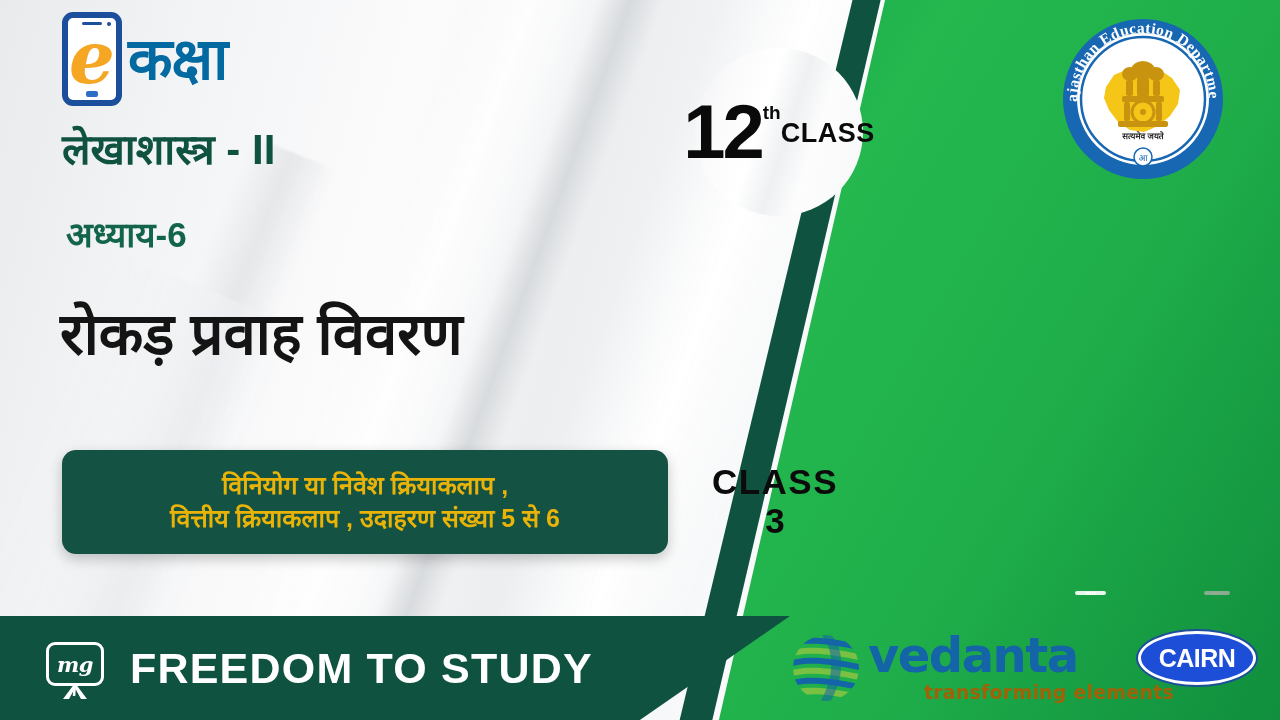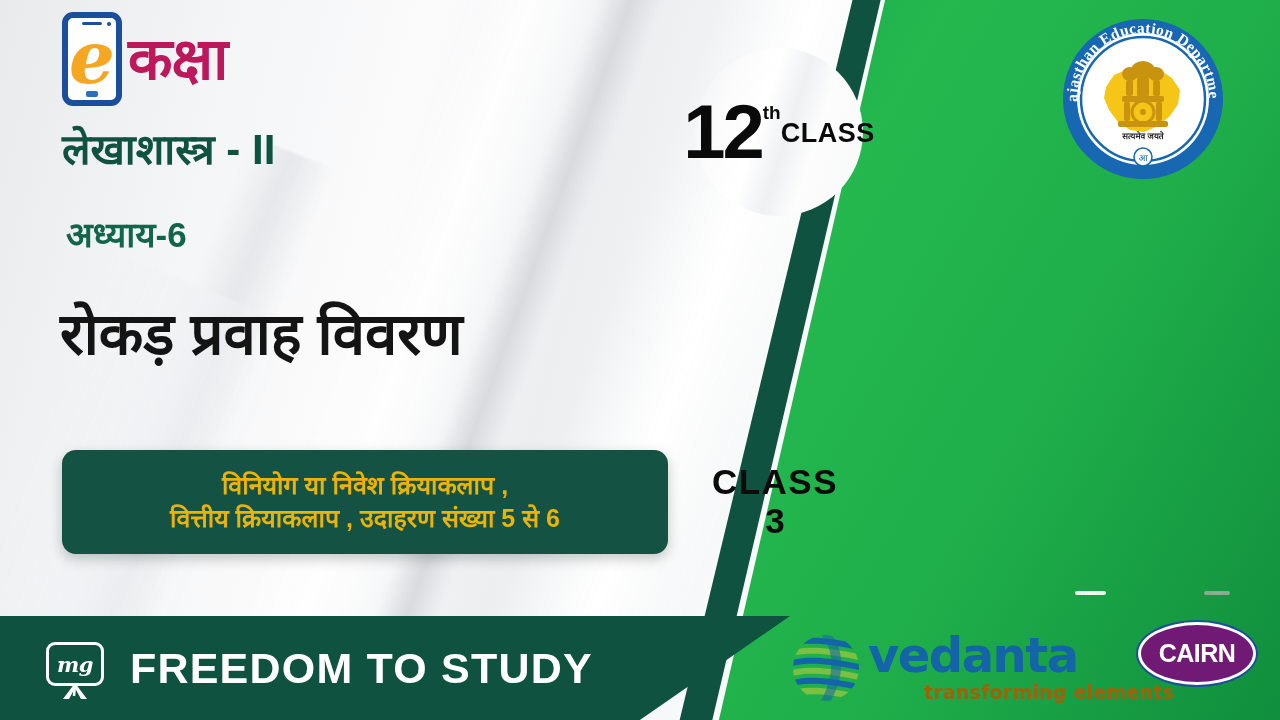--- a/index.html
+++ b/index.html
@@ -89,21 +89,21 @@
     position:absolute; left:50%; bottom:3px; transform:translateX(-50%);
     width:12px; height:6px; background:#2d6fc4; border-radius:2px;
   }
   .phone .e-glyph {
     position:absolute; left:50%; top:50%; transform:translate(-50%,-52%);
     font-family:"DejaVu Serif", serif; font-style:italic; font-weight:700;
     font-size:72px; color:#f5a623; line-height:1;
   }
   .kaksha-word {
     font-family:"Liberation Sans", sans-serif;
-    font-size:58px; font-weight:700; color:#be185d; margin-left:6px; line-height:1;
+    font-size:58px; font-weight:700; color:#0369a1; margin-left:6px; line-height:1;
     letter-spacing:-1px;
   }
 
   
   .subject {
     position:absolute; left:62px; top:128px;
     font-size:42px; font-weight:700; color:#0f5240; line-height:1.05;
     white-space:nowrap;
   }
   .chapter {
@@ -253,22 +253,22 @@
   .v-name {
     font-size:48px; font-weight:700; color:#1464a8; line-height:.94;
     letter-spacing:-1.5px; font-family:"DejaVu Sans", sans-serif;
   }
   .v-tag {
     font-size:19px; font-weight:700; color:#a16207; letter-spacing:.2px;
     margin-top:2px; margin-left:56px; font-family:"DejaVu Sans", sans-serif;
   }
   .cairn {
     position:absolute; left:1138px; bottom:35px;
-    width:118px; height:63px; border-radius:50%;
-    background:#701a75; border:3px solid #ffffff;
+    width:118px; height:54px; border-radius:50%;
+    background:#1d4ed8; border:3px solid #ffffff;
     box-shadow:0 0 0 2px #1b4e9b;
     display:flex; align-items:center; justify-content:center;
   }
   .cairn-text {
     color:#ffffff; font-size:25px; font-weight:900; letter-spacing:-.5px;
     font-family:"Liberation Sans", sans-serif;
   }
 
   
   .seal {

